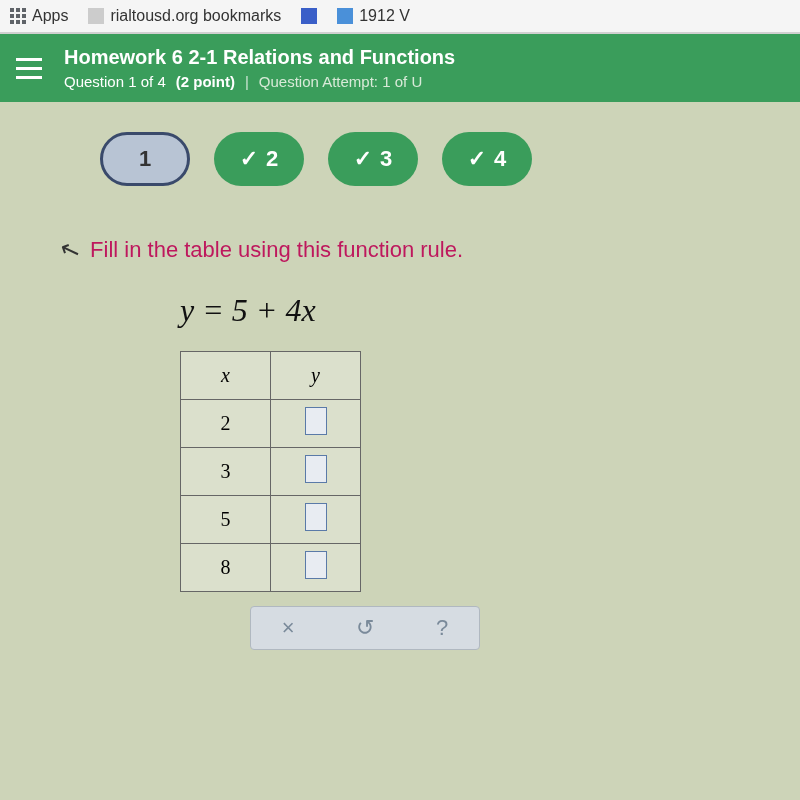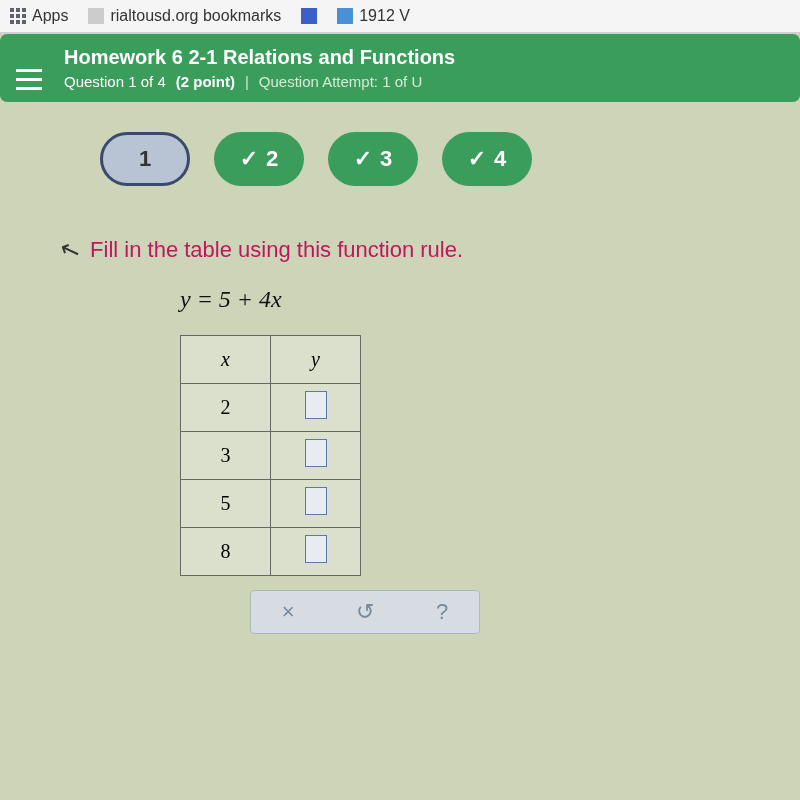--- a/index.html
+++ b/index.html
@@ -30,24 +30,23 @@
       grid-template-columns: repeat(3, 4px);
       grid-template-rows: repeat(3, 4px);
       gap: 2px;
     }
     .apps-icon span { background: #5f6368; }
     .bk-icon { width: 16px; height: 16px; background: #ccc; display: inline-block; }
     .header {
       background: #3a9d5b;
       padding: 12px 16px;
       display: flex;
-      align-items: flex-end;
+      align-items: center;
       gap: 22px;
       color: #fff;
-      border-radius: 7px;
     }
     .hamburger {
       display: flex;
       flex-direction: column;
       gap: 6px;
       cursor: pointer;
     }
     .hamburger span {
       width: 26px;
       height: 3px;
@@ -87,24 +86,24 @@
       color: #fff;
     }
     .check { color: #fff; font-size: 22px; }
     .content {
       padding: 20px 60px;
     }
     .cursor-row { display: flex; align-items: center; gap: 10px; }
     .cursor { font-size: 24px; color: #333; transform: rotate(-20deg); }
     .prompt { font-size: 22px; color: #be185d; }
     .equation {
-      font-size: 24px;
+      font-size: 32px;
       font-style: italic;
       font-family: "Times New Roman", serif;
-      margin: 22px 0 22px 120px;
+      margin: 28px 0 22px 120px;
       color: #111;
     }
     .xytable {
       margin-left: 120px;
       border-collapse: collapse;
       background: #dbe0cc;
     }
     .xytable td, .xytable th {
       border: 1px solid #666;
       width: 90px;

